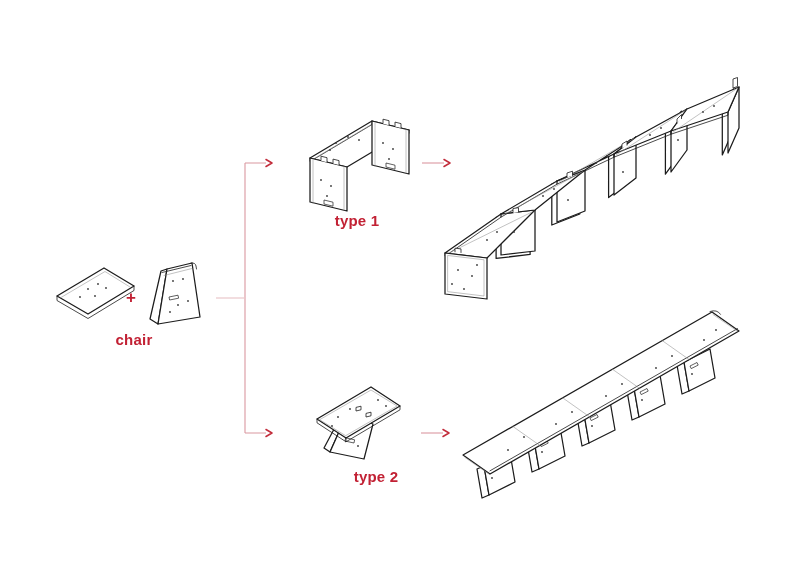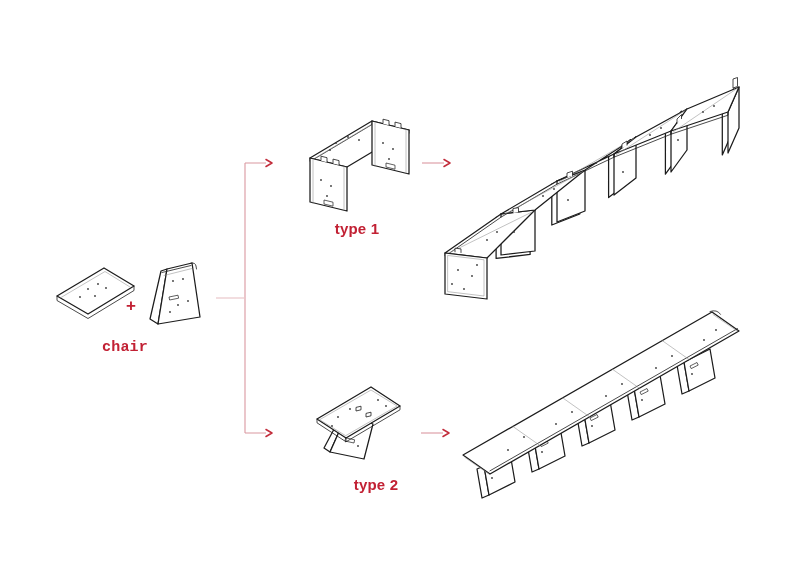--- a/index.html
+++ b/index.html
@@ -13,21 +13,21 @@
     --panel:#ffffff;
   }
   html,body{margin:0;padding:0;background:#ffffff;}
   .stage{
     position:relative;width:800px;height:565px;background:#ffffff;
     font-family:"Liberation Sans", sans-serif;overflow:hidden;
   }
   .stage svg{position:absolute;left:0;top:0;}
   .diagram-label{
     position:absolute;color:var(--red);font-weight:bold;font-size:15px;
-    text-align:center;letter-spacing:.2px;line-height:1;margin-top:8px;
+    text-align:center;letter-spacing:.2px;line-height:1;
   }
   .plus-label{font-size:17px;}
   .outline{fill:var(--panel);stroke:var(--ink);stroke-width:1.25;stroke-linejoin:round;stroke-linecap:round;}
   .fold{fill:none;stroke:var(--ink);stroke-width:0.8;stroke-linejoin:round;stroke-linecap:round;}
   .thin{fill:none;stroke:var(--detail);stroke-width:0.55;stroke-linecap:round;}
   .tab{fill:var(--panel);stroke:var(--ink);stroke-width:0.8;stroke-linejoin:round;}
   .slot{fill:var(--panel);stroke:var(--ink);stroke-width:0.7;stroke-linejoin:round;}
   .hole{fill:var(--hole);stroke:none;}
   .flow{fill:none;stroke:var(--arrow-line);stroke-width:1.1;}
   .flow-light{fill:none;stroke:var(--connector);stroke-width:1.2;}
@@ -232,16 +232,16 @@
       <circle class="hole" cx="606" cy="396" r="0.9"></circle>
         <circle class="hole" cx="622" cy="384" r="0.9"></circle>
       <circle class="hole" cx="656" cy="368" r="0.9"></circle>
         <circle class="hole" cx="672" cy="356" r="0.9"></circle>
       <circle class="hole" cx="704" cy="340" r="0.9"></circle>
         <circle class="hole" cx="716" cy="330" r="0.9"></circle>
     </g>
   </svg>
 
   <div class="diagram-label plus-label" style="left:116px;top:289px;width:30px;">+</div>
-  <div class="diagram-label" style="left:90px;top:332px;width:70px;font-family:Liberation Mono, monospace;">chair</div>
+  <div class="diagram-label" style="left:99px;top:332px;width:70px;">chair</div>
   <div class="diagram-label" style="left:317px;top:213px;width:80px;">type 1</div>
   <div class="diagram-label" style="left:336px;top:469px;width:80px;">type 2</div>
 </div>
 
 </body></html>

